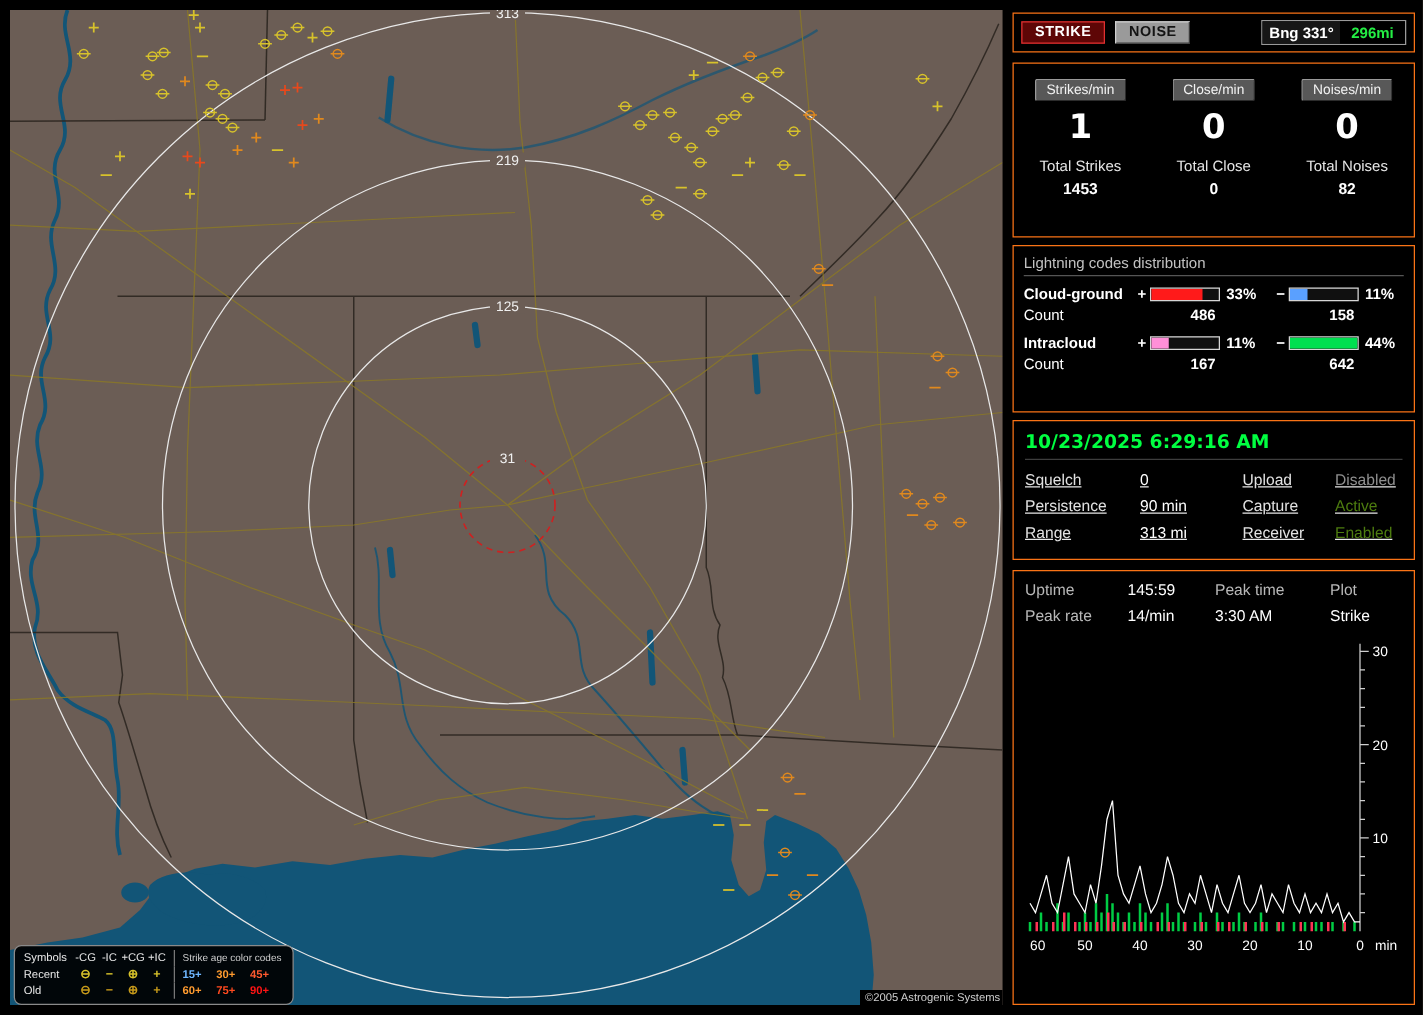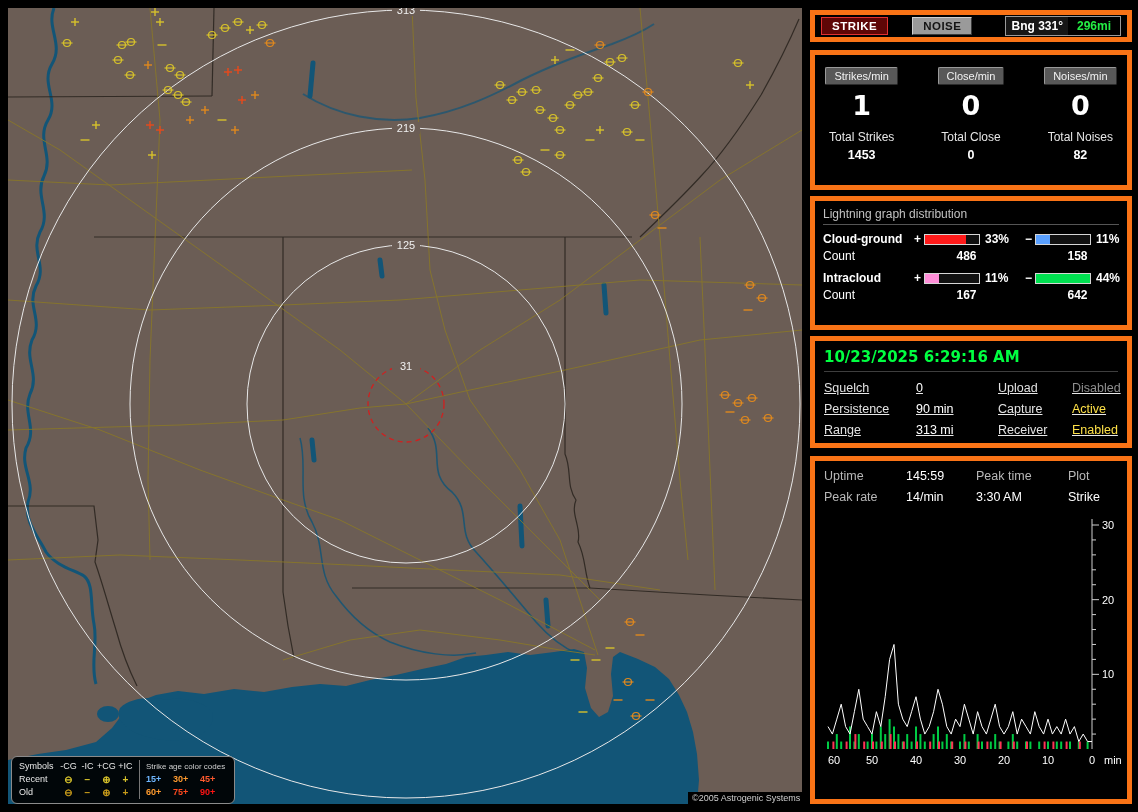--- a/index.html
+++ b/index.html
@@ -19,21 +19,21 @@
   .lsyms span { width:19px; text-align:center; }
   .lages { border-left:1px solid #777; margin-left:4px; padding-left:6px; display:flex; }
   .lages span { width:27px; font-weight:bold; }
   .lage-head { border-left:1px solid #777; margin-left:4px; padding-left:6px; width:88px;
                font-size:8px; color:#cfcfcf; }
   .lsym { font-size:10px; font-weight:bold; }
   #copyright { position:absolute; left:680px; top:784px; background:#000; color:#cfcfcf;
                font-size:9px; padding:1px 4px; white-space:nowrap; }
 
   
-  .box { position:absolute; background:#000; border:5px solid #f97316;gap:16px; }
+  .box { position:absolute; background:#000; border:1px solid #f97316; }
   #topbar { left:810px; top:10px; width:322px; height:32px; display:flex; align-items:center; padding:0 6px; }
   .btn { font-size:11.5px; font-weight:bold; letter-spacing:.5px; padding:2px 10px; margin-right:8px; cursor:default; }
   #strike-btn { background:#5e0606; border:1px solid #e03030; color:#fff; }
   #noise-btn  { background:#9a9a9a; border:1px solid #cfcfcf; border-right-color:#3a3a3a; border-bottom-color:#3a3a3a; color:#141414; }
   #bng-box { margin-left:auto; display:flex; border:1px solid #9a9a9a; }
   #bng-label { background:#161616; color:#fff; font-weight:bold; font-size:12px; padding:2px 5px; }
   #bng-range { background:#000; color:#24ee44; font-weight:bold; font-size:12px; padding:2px 9px; }
 
   #counters { left:810px; top:50px; width:322px; height:140px; display:grid;
               grid-template-columns:1fr 1fr 1fr; padding-top:12px; text-align:center; }
@@ -55,21 +55,21 @@
   .dpct { font-weight:bold; color:#fff; padding-left:5px; }
   .dcountrow { display:grid; grid-template-columns:88px 111px 111px; font-size:12px; margin-bottom:8px; }
   .dcountrow .dlabel2 { color:#fff; }
   .dcount { font-weight:bold; color:#fff; text-align:center; }
 
   #status { left:810px; top:336px; width:322px; height:112px; padding:7px 9px; }
   #datetime { color:#00ff41; font-size:15px; font-weight:bold; padding-bottom:5px;
               border-bottom:1px solid #3e3e3e; margin-bottom:9px; font-family:"DejaVu Sans", sans-serif; }
   .srow { display:grid; grid-template-columns:92px 82px 74px auto; font-size:12.5px; margin-bottom:7px;text-decoration:underline; }
   .skey { color:#e2e2e2; } .sval { color:#fff; }
-  .muted { color:#8f8f8f; } .green { color:#fde047; }
+  .muted { color:#8f8f8f; } .green { color:#4d7c0f; }
 
   #stats { left:810px; top:456px; width:322px; height:348px; padding:8px 6px 0 9px; }
   .trow { display:grid; grid-template-columns:82px 70px 92px auto; font-size:12.5px; margin-bottom:7px; }
   .tkey { color:#b8b8b8; } .tval { color:#fff; }
   .trendrow { display:flex; font-size:12.5px; margin-top:4px; margin-bottom:4px; }
   .trendrow .tkey { margin-right:14px; }
   #trend-svg { display:block; margin-top:2px; }
 </style>
 </head>
 <body>
@@ -540,21 +540,21 @@
     </div>
     <div class="ccol">
       <span class="cbtn">Noises/min</span>
       <span class="crate">0</span>
       <span class="ctotal-label">Total Noises</span>
       <span class="ctotal">82</span>
     </div>
   </div>
 
   <div class="box" id="dist">
-    <div class="dist-title">Lightning graph distribution</div>
+    <div class="dist-title">Lightning codes distribution</div>
 
     <div class="drow">
       <span class="dlabel">Cloud-ground</span>
       <span class="dsign">+</span>
       <span class="dbar">
           <span class="dfill" style="width: 76%; background: rgb(255, 26, 26);"></span>
         </span>
       <span class="dpct">33%</span>
       <span class="dsign">−</span>
       <span class="dbar">

